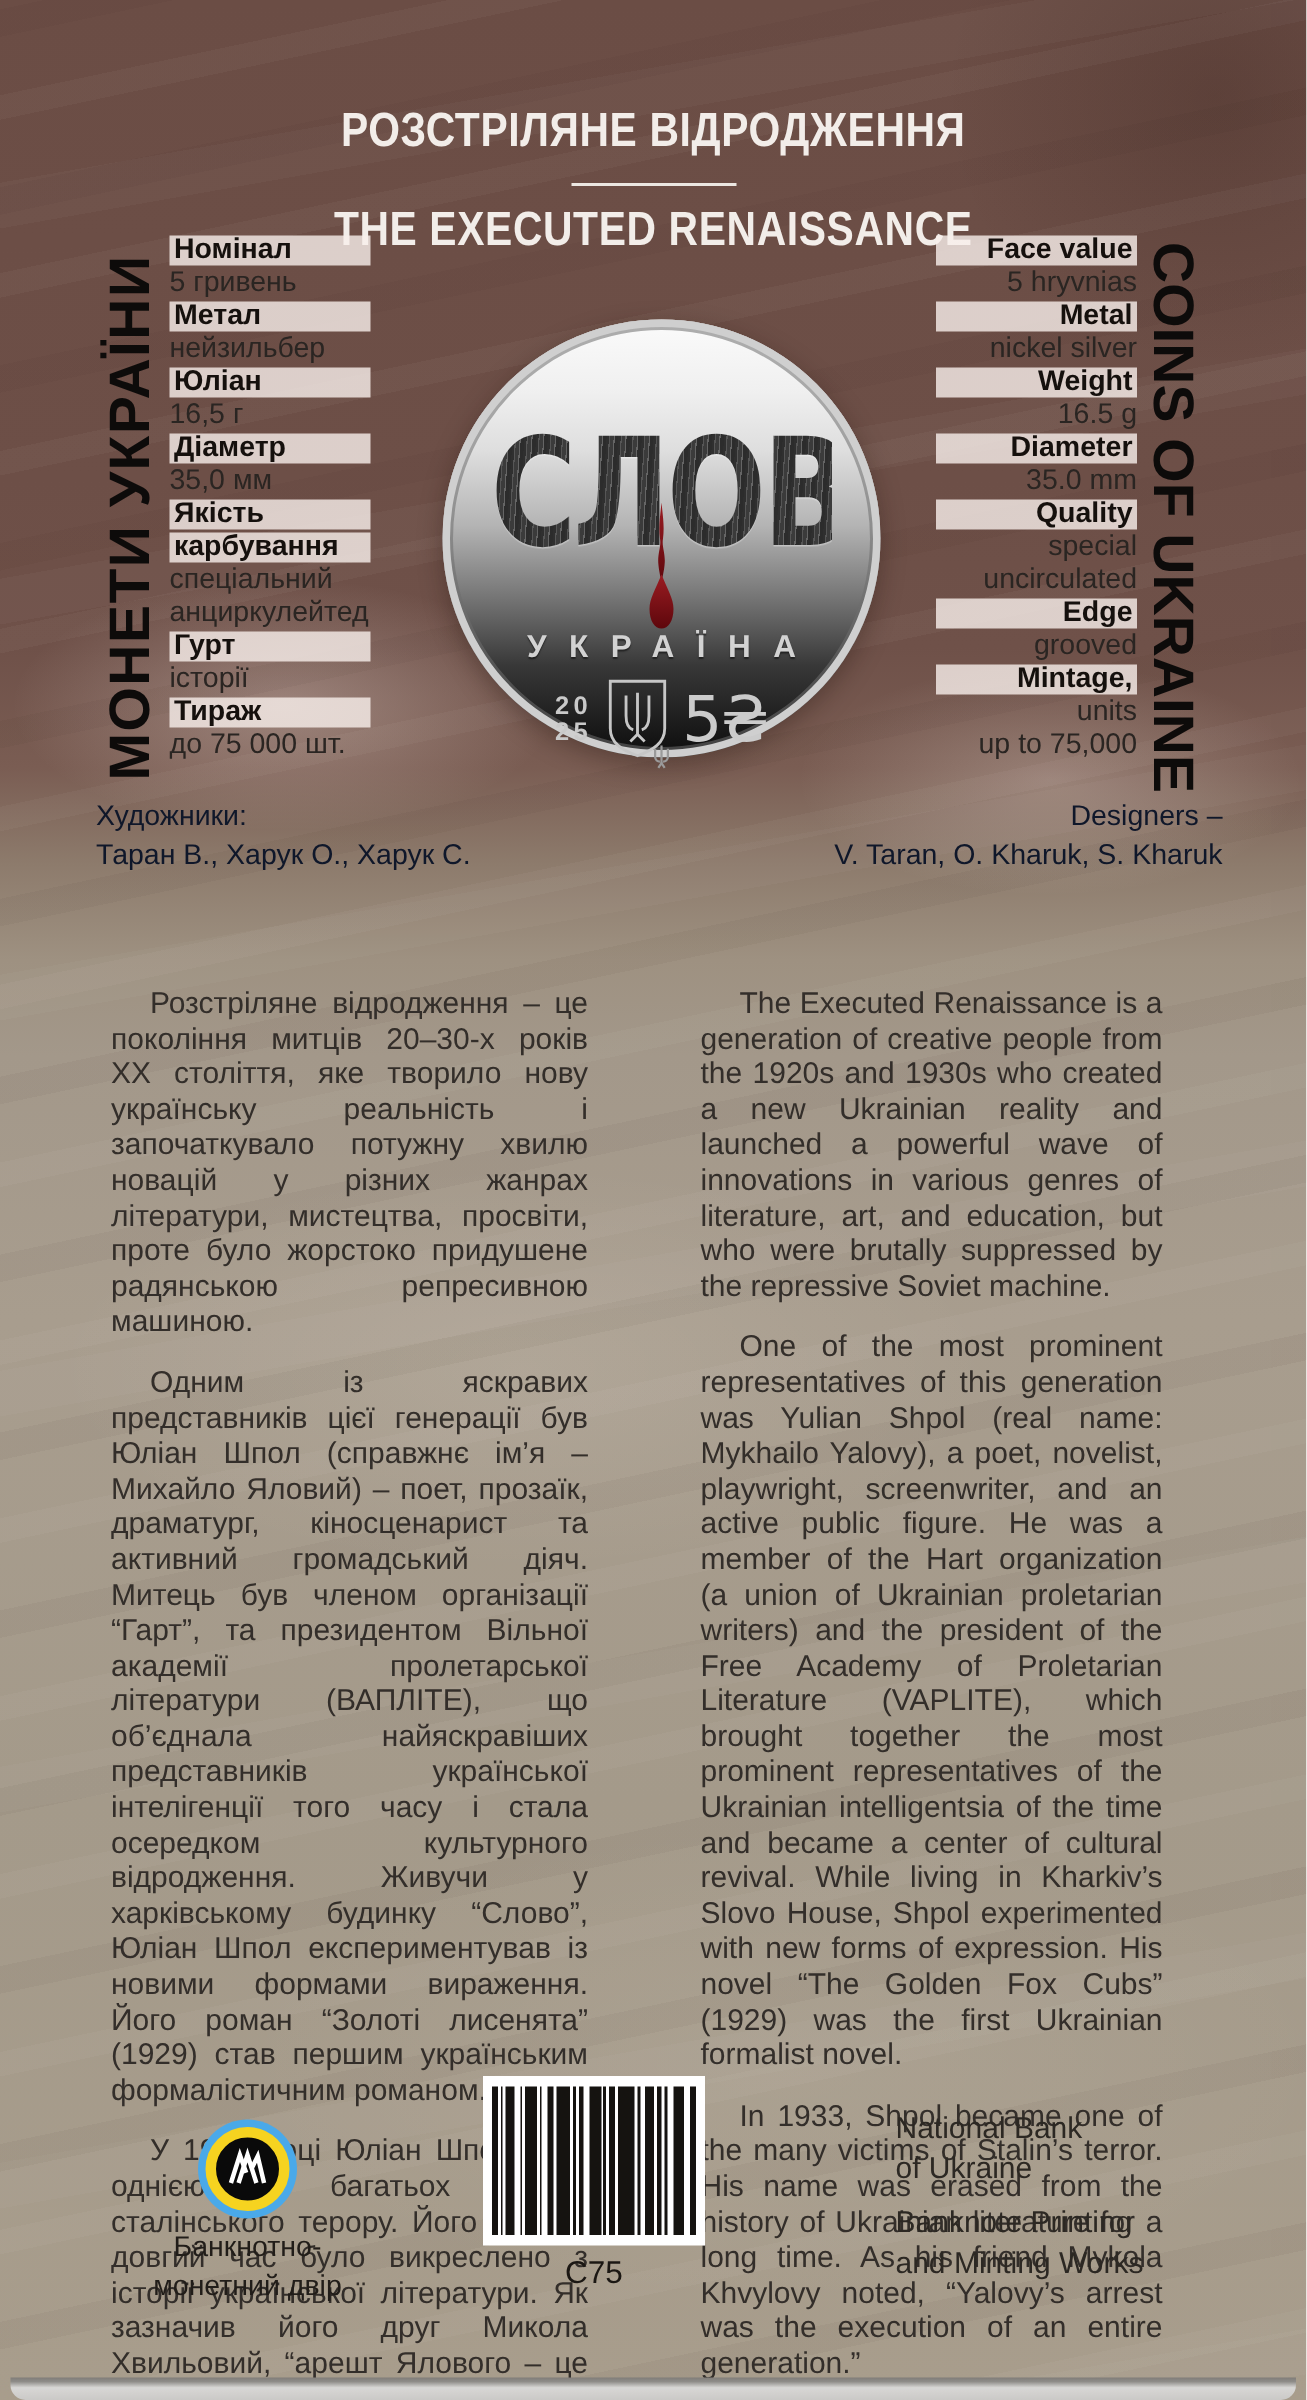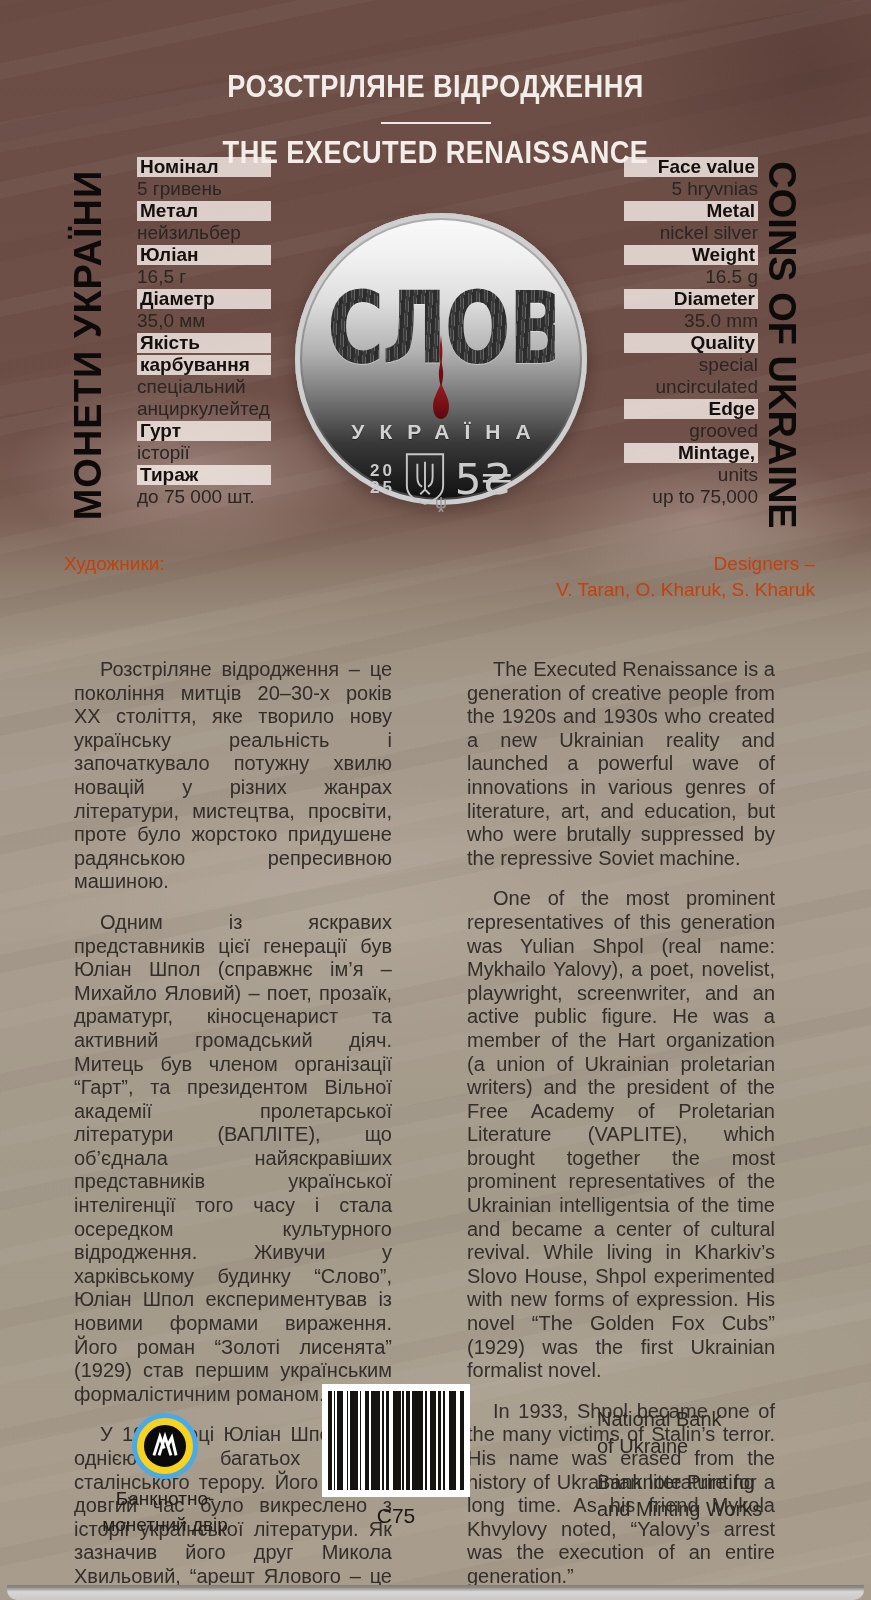--- a/index.html
+++ b/index.html
@@ -23,29 +23,29 @@
   .title{position:absolute;left:0;right:0;text-align:center;color:#f2ede9;font-size:32px;font-weight:600;letter-spacing:.5px;transform:scaleX(.85);}
   .title-uk{top:68px;}
   .title-en{top:134px;}
   .divider{position:absolute;top:122px;left:50%;width:110px;height:2px;margin-left:-55px;background:#ece7e2;}
   
   .side{position:absolute;white-space:nowrap;font-size:38px;font-weight:700;color:#0d0b0a;letter-spacing:1px;}
   .side-uk{top:345px;left:88px;transform:translate(-50%,-50%) rotate(-90deg);}
   .side-en{top:345px;left:781px;transform:translate(-50%,-50%) rotate(90deg);letter-spacing:0;}
   
   .specs{position:absolute;top:156px;width:200px;font-size:19px;}
-  .specs-uk{left:113px;margin-left:24px;}
+  .specs-uk{left:113px;}
   .specs-en{right:113px;text-align:right;}
   .spec-line{height:22px;line-height:21px;color:#2a2522;white-space:nowrap;}
   .spec-line.label{font-weight:700;color:#15100d;
     background:linear-gradient(rgba(248,239,235,.8),rgba(248,239,235,.8)) no-repeat;
     background-size:134px 20px;background-position:0 1px;padding-left:3px;}
   .specs-en .spec-line.label{background-position:right 1px;padding-left:0;padding-right:3px;}
   
-  .credits{position:absolute;top:551px;font-size:19px;line-height:26px;color:#c2410c;}
+  .credits{position:absolute;top:532px;font-size:19px;line-height:26px;color:#0f172a;}
   .credits-uk{left:64px;}
   .credits-en{right:56px;text-align:right;}
   
   .coin{position:absolute;left:295px;top:213px;width:292px;height:292px;border-radius:50%;
     background:linear-gradient(180deg,#fbfbfb 0%,#f0f0f0 16%,#dedede 30%,#b4b4b4 47%,#777 63%,#383838 79%,#0c0c0c 100%);
     box-shadow:inset 0 0 0 5px #cfcfcf, inset 0 0 0 7px rgba(110,110,110,.55), inset 0 3px 6px rgba(255,255,255,.7), 0 5px 16px rgba(35,18,12,.35);}
   .slovo{position:absolute;left:0;right:0;top:64px;text-align:center;font-family:"DejaVu Sans",sans-serif;
     font-size:100px;line-height:104px;font-weight:700;letter-spacing:-3px;transform:scaleX(.78);
     background:repeating-linear-gradient(95deg,#2f2f2f 0 2px,#565656 2px 3px,#3b3b3b 3px 6px,#656565 6px 7px,#2c2c2c 7px 10px);
     -webkit-background-clip:text;background-clip:text;color:transparent;
@@ -125,20 +125,21 @@
     <div class="spec-line">uncirculated</div>
     <div class="spec-line label">Edge</div>
     <div class="spec-line">grooved</div>
     <div class="spec-line label">Mintage,</div>
     <div class="spec-line">units</div>
     <div class="spec-line">up to 75,000</div>
   </div>
 
   <div class="credits credits-uk">
     <div>Художники:</div>
+    <div>Таран В., Харук О., Харук С.</div>
   </div>
   <div class="credits credits-en">
     <div>Designers –</div>
     <div>V. Taran, O. Kharuk, S. Kharuk</div>
   </div>
 
   <div class="coin">
     <div class="slovo">СЛОВО</div>
     <svg class="blood" width="26" height="86" viewBox="0 0 26 86">
       <defs>

